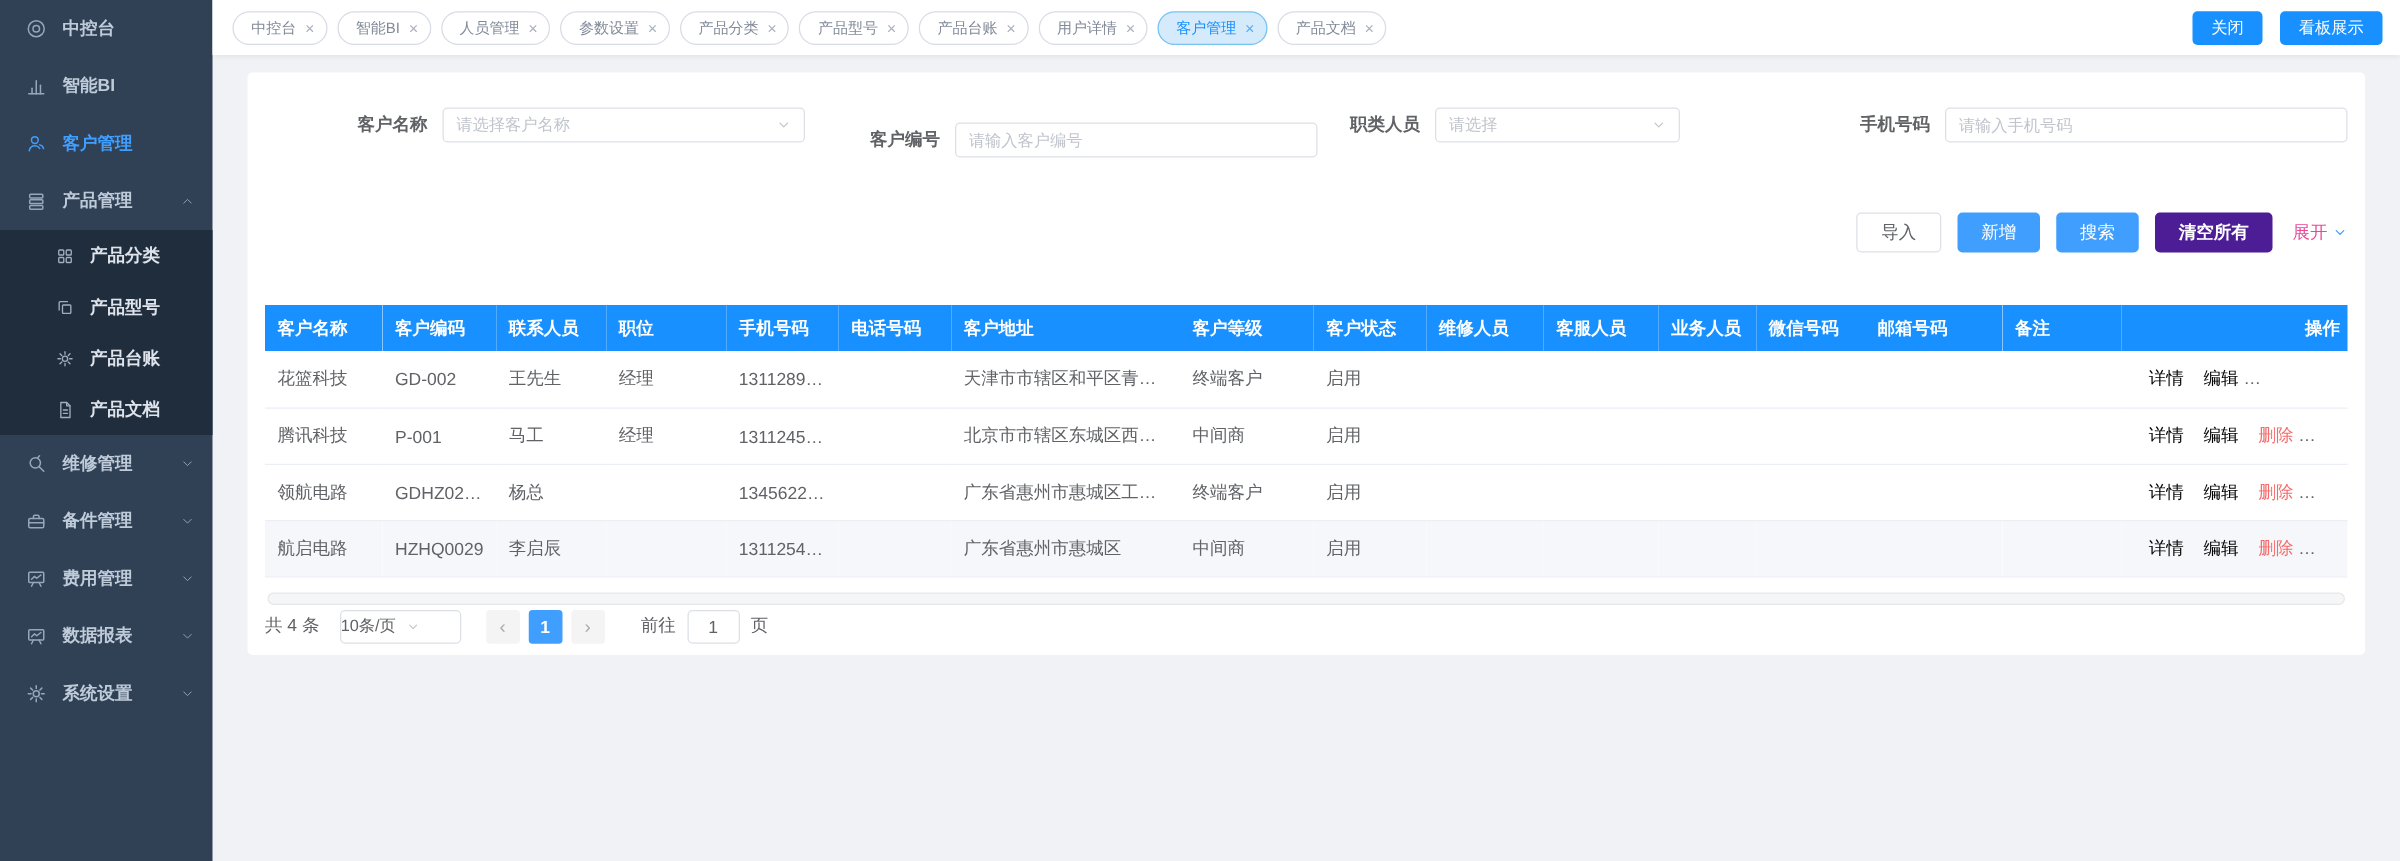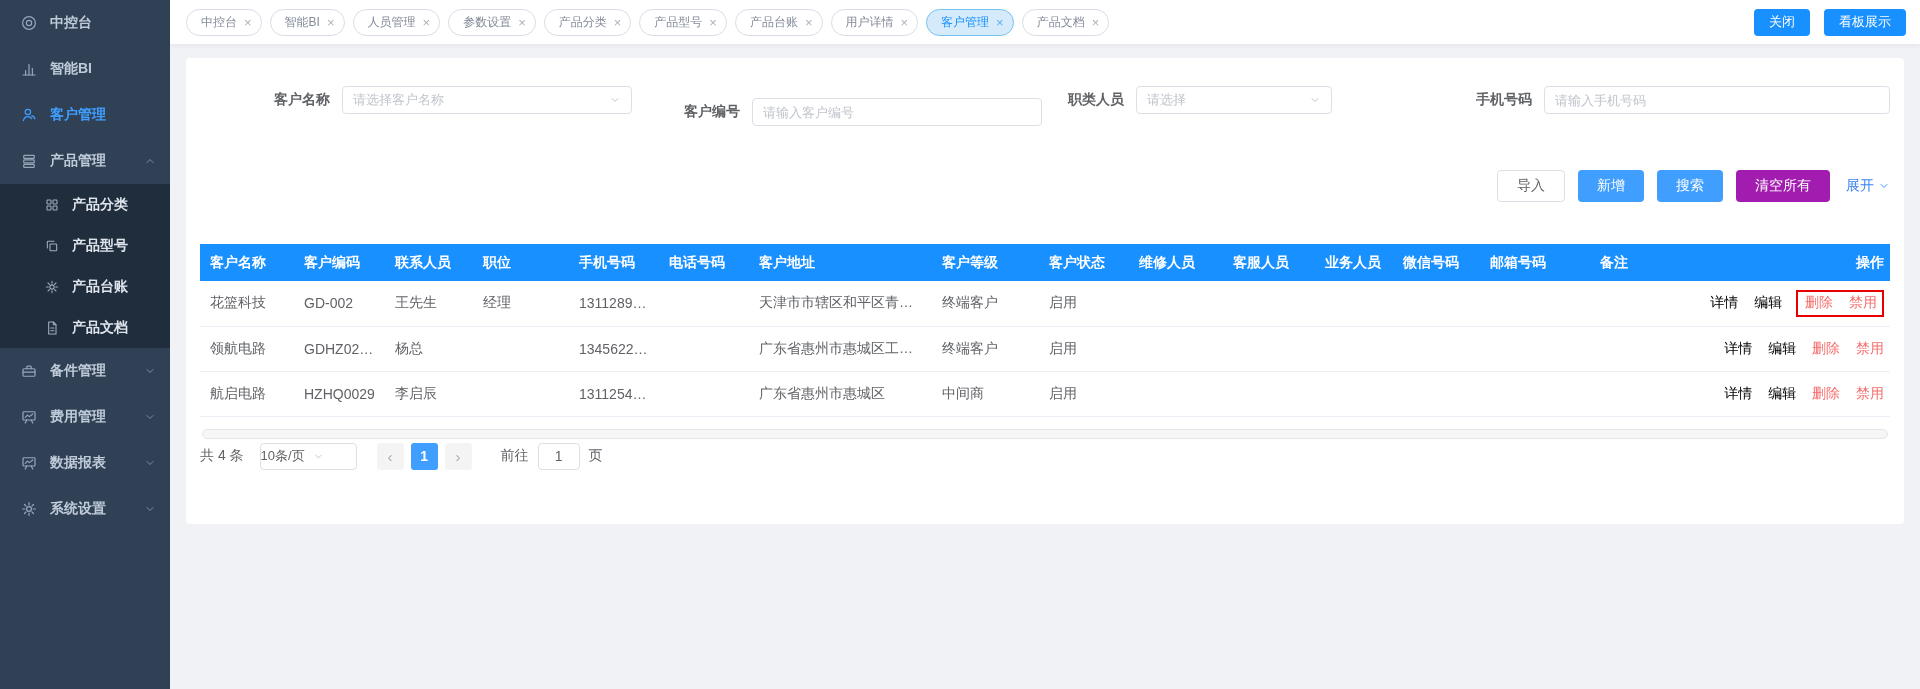--- a/index.html
+++ b/index.html
@@ -31,21 +31,21 @@
     margin-right:8px; border:1px solid #d8dce5; border-radius:14px; background:#fff;
     font-size:12px; color:#828a99; cursor:pointer; white-space:nowrap; }
   .tab .x { margin-left:7px; font-size:13px; line-height:1; color:#aab1bd; cursor:pointer; }
   .tab.active { background:#d5ebfb; border-color:#74c2f1; color:#1890ff; }
   .tab.active .x { color:#57aef0; }
   .tabbar-right { margin-left:auto; display:flex; gap:14px;padding-left:47px; }
   .btn { border:none; border-radius:4px; font-size:13px; cursor:pointer; }
   .btn.top { height:27px; padding:0 15px; background:#1890ff; color:#fff; }
 
   
-  .content { flex:1; padding:14px 16px; }
+  .content { flex:1; padding:14px 28px; }
   .card { background:#fff; border-radius:4px; padding:16px 14px 20px; height:466px; }
 
   
   .filters { display:flex; align-items:center; font-size:14px; color:#5a5e66; }
   .filter-item { display:flex; align-items:center; }
   .flabel { white-space:nowrap; margin-right:12px; font-weight:700; color:#606266; }
   .control { height:28px; border:1px solid #dcdfe6; border-radius:4px; background:#fff;
     display:flex; align-items:center; padding:0 10px; font-size:13px; color:#c0c4cc; }
   .control .ph { flex:1; overflow:hidden; white-space:nowrap; }
   .control .dchev { width:12px; height:12px; color:#c0c4cc; margin-left:6px; }
@@ -54,22 +54,22 @@
   .f1 { margin-left:74px; } .f1 .control { width:290px; }
   .f2 { margin-left:52px;margin-top:24px; } .f2 .control { width:290px; }
   .f3 { margin-left:26px; } .f3 .control { width:196px;align-items:center; }
   .f4 { margin-left:144px; flex:1; } .f4 .control { flex:1; }
 
   
   .toolbar { display:flex; justify-content:flex-end; align-items:center; gap:13px; margin-top:44px; }
   .btn.t { height:32px; padding:0 19px; font-size:14px; border-radius:4px; }
   .btn.plain { background:#fff; border:1px solid #dcdfe6; color:#606266; }
   .btn.primary { background:#409eff; color:#fff; }
-  .btn.danger { background:#a21caf; color:#fff; }
-  .expand { display:inline-flex; align-items:center; gap:4px; color:#3b82f6; font-size:14px;
+  .btn.danger { background:#4c1d95; color:#fff;font-weight:bold; }
+  .expand { display:inline-flex; align-items:center; gap:4px; color:#ec4899; font-size:14px;
     cursor:pointer; margin-left:3px; }
   .expand svg { width:12px; height:12px; fill:none; stroke:#409eff; stroke-width:2;
     stroke-linecap:round; stroke-linejoin:round; }
 
   
   .tbl-wrap { margin-top:42px; }
   table { width:100%; border-collapse:collapse; table-layout:fixed; }
   thead th { background:#1890ff; color:#fff; font-size:14px; font-weight:700; text-align:left;
     height:37px; padding:0 10px; white-space:nowrap; overflow:hidden; }
   tbody td { height:45px; padding:0 10px; font-size:14px; color:#606266;
@@ -172,20 +172,31 @@
       <div class="side-item">
         <svg class="icn" viewBox="0 0 24 24">
             <path d="M7 3h7l4 4v14H7z"></path>
             <path d="M14 3v4h4"></path>
             <path d="M10 12h5M10 16h5"></path>
           </svg>
         <span>产品文档</span>
       </div>
     </div>
 
+    <div class="side-item">
+      <svg class="icn" viewBox="0 0 24 24">
+          <circle cx="11" cy="11" r="5.5"></circle>
+          <path d="M15.2 15.2L20 20"></path>
+          <path d="M13.5 5.5l2-2"></path>
+        </svg>
+      <span>维修管理</span>
+      <svg class="chev" viewBox="0 0 24 24">
+          <polyline points="6 9 12 15 18 9"></polyline>
+        </svg>
+    </div>
     <div class="side-item">
       <svg class="icn" viewBox="0 0 24 24">
           <rect x="4" y="9" width="16" height="10" rx="1.5"></rect>
           <path d="M9 9V7a1.5 1.5 0 0 1 1.5-1.5h3A1.5 1.5 0 0 1 15 7v2"></path>
           <path d="M4 13.5h16"></path>
         </svg>
       <span>备件管理</span>
       <svg class="chev" viewBox="0 0 24 24">
           <polyline points="6 9 12 15 18 9"></polyline>
         </svg>
@@ -378,20 +389,43 @@
                 <td class="op">
                   <a>详情</a>
                   <a>编辑</a>
                   <span class="red-box">
                     <a class="danger">删除</a>
                     <a class="danger">禁用</a>
                   </span>
                 </td>
               </tr>
               <tr>
+                <td>腾讯科技</td>
+                <td>P-001</td>
+                <td>马工</td>
+                <td>经理</td>
+                <td>131124542...</td>
+                <td></td>
+                <td>北京市市辖区东城区西环路</td>
+                <td>中间商</td>
+                <td>启用</td>
+                <td></td>
+                <td></td>
+                <td></td>
+                <td></td>
+                <td></td>
+                <td></td>
+                <td class="op">
+                  <a>详情</a>
+                  <a>编辑</a>
+                  <a class="danger">删除</a>
+                  <a class="danger">禁用</a>
+                </td>
+              </tr>
+              <tr>
                 <td>领航电路</td>
                 <td>GDHZ021...</td>
                 <td>杨总</td>
                 <td></td>
                 <td>13456221...</td>
                 <td></td>
                 <td>广东省惠州市惠城区工业城</td>
                 <td>终端客户</td>
                 <td>启用</td>
                 <td></td>

